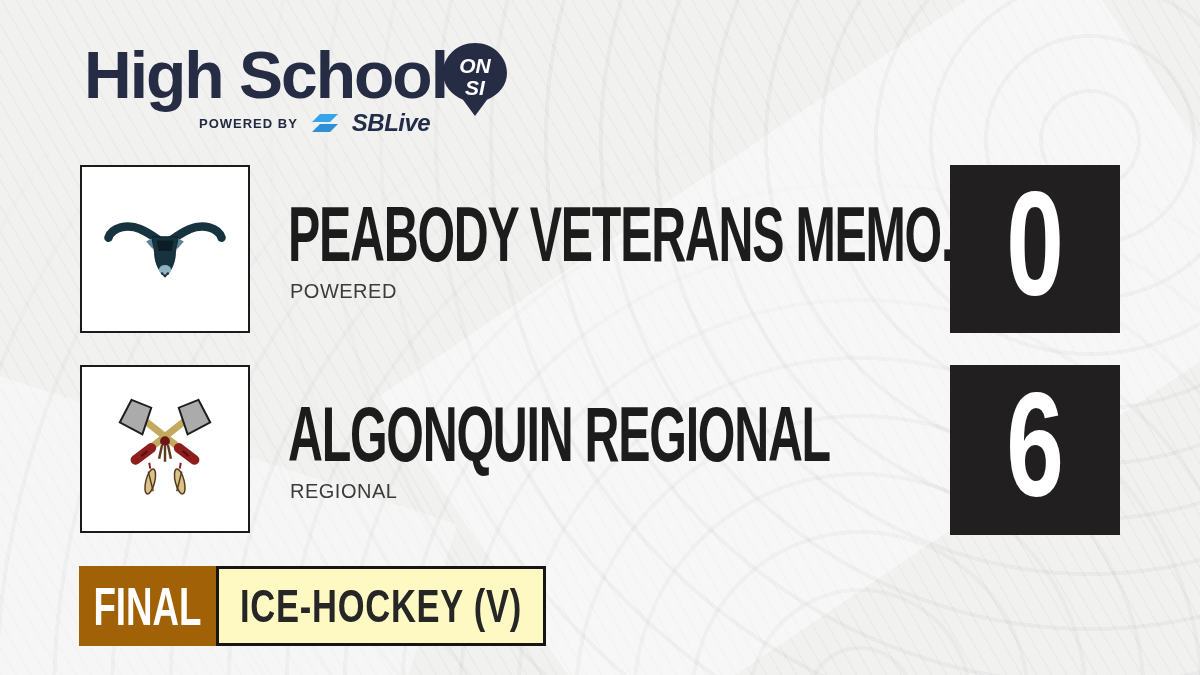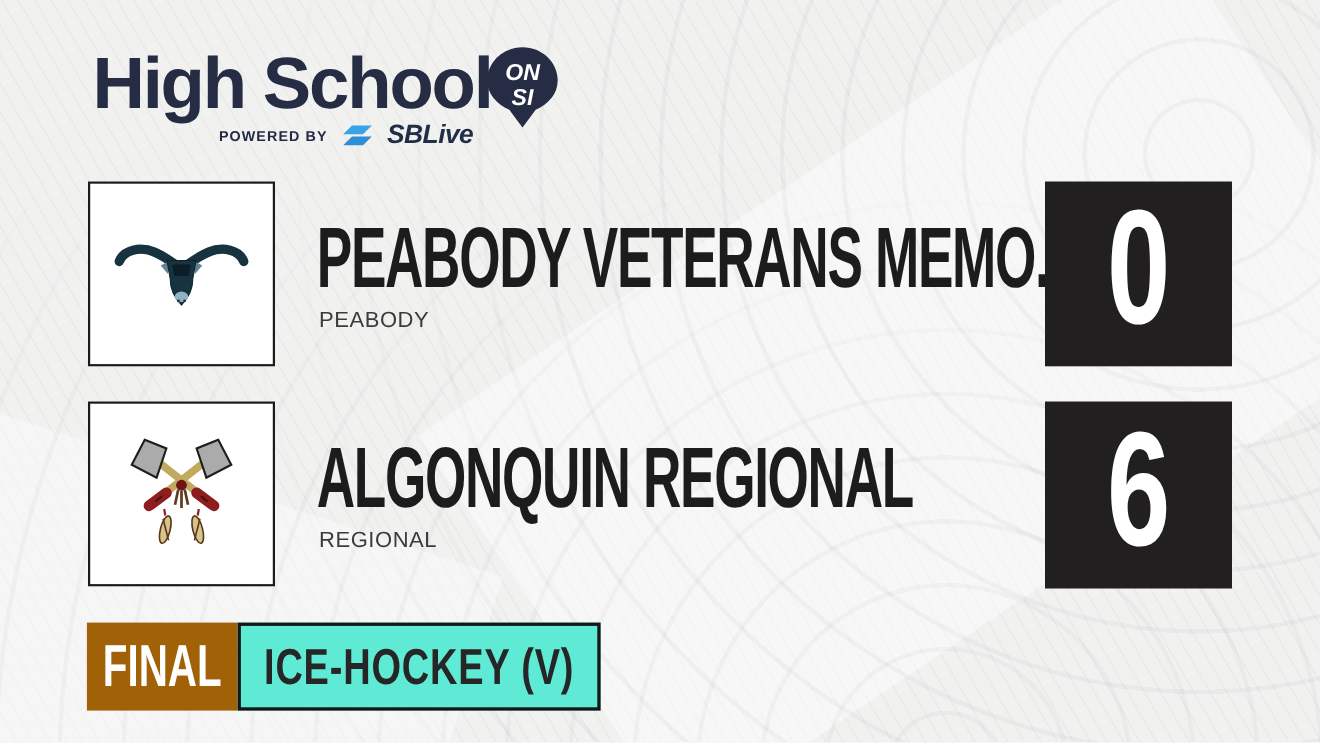--- a/index.html
+++ b/index.html
@@ -86,21 +86,21 @@
   .final-box {
     position:absolute; left:79px; top:566px; width:137px; height:80px;
     background:#a16207; display:flex; align-items:center; justify-content:center;
   }
   .final-label {
     color:#ffffff; font-size:54px; font-weight:bold; line-height:1;
     transform:scaleX(0.68); white-space:nowrap;
   }
   .sport-box {
     position:absolute; left:216px; top:566px; width:330px; height:80px;
-    background:#5eead4; border:3px solid #161616; box-sizing:border-box;
+    background:#fef9c3; border:3px solid #161616; box-sizing:border-box;
     display:flex; align-items:center; justify-content:center;
   }
   .sport-label {
     color:#262626; font-size:46px; font-weight:bold; line-height:1;
     letter-spacing:1px; transform:scaleX(0.75); white-space:nowrap;
   }
 </style>
 </head>
 <body>
 
@@ -136,21 +136,21 @@
       <path d="M50,28 L59,23 L57,36 Z" fill="#5d8494"></path>
       <path d="M90,28 L81,23 L83,36 Z" fill="#5d8494"></path>
       <path d="M56,23 L84,23 L81,40 C81,52 75,61 70,66 C65,61 59,52 59,40 Z" fill="#16333f" stroke="#0d222c" stroke-width="1"></path>
       <path d="M61,27 L79,27 L77,38 L63,38 Z" fill="#0b1d26"></path>
       <ellipse cx="70" cy="58" rx="6.5" ry="5" fill="#8fb3c0"></ellipse>
       <circle cx="67" cy="62" r="1.4" fill="#16333f"></circle>
       <circle cx="73" cy="62" r="1.4" fill="#16333f"></circle>
     </svg>
   </div>
   <div class="team-name" style="top:195px">PEABODY VETERANS MEMO..</div>
-  <div class="team-mascot" style="top:281px">PEABODY</div>
+  <div class="team-mascot" style="top:281px">POWERED</div>
   <div class="score-box" style="top:165px">
     <span class="score">0</span>
   </div>
 
   <div class="logo-box" style="top:365px">
     <svg width="118" height="118" viewBox="0 0 120 120">
       <line x1="38" y1="30" x2="90" y2="71" stroke="#c2a95e" stroke-width="7" stroke-linecap="round"></line>
       <line x1="82" y1="30" x2="30" y2="71" stroke="#c2a95e" stroke-width="7" stroke-linecap="round"></line>
       <line x1="74" y1="59" x2="90" y2="71" stroke="#8e1d1d" stroke-width="10" stroke-linecap="round"></line>
       <line x1="46" y1="59" x2="30" y2="71" stroke="#8e1d1d" stroke-width="10" stroke-linecap="round"></line>

